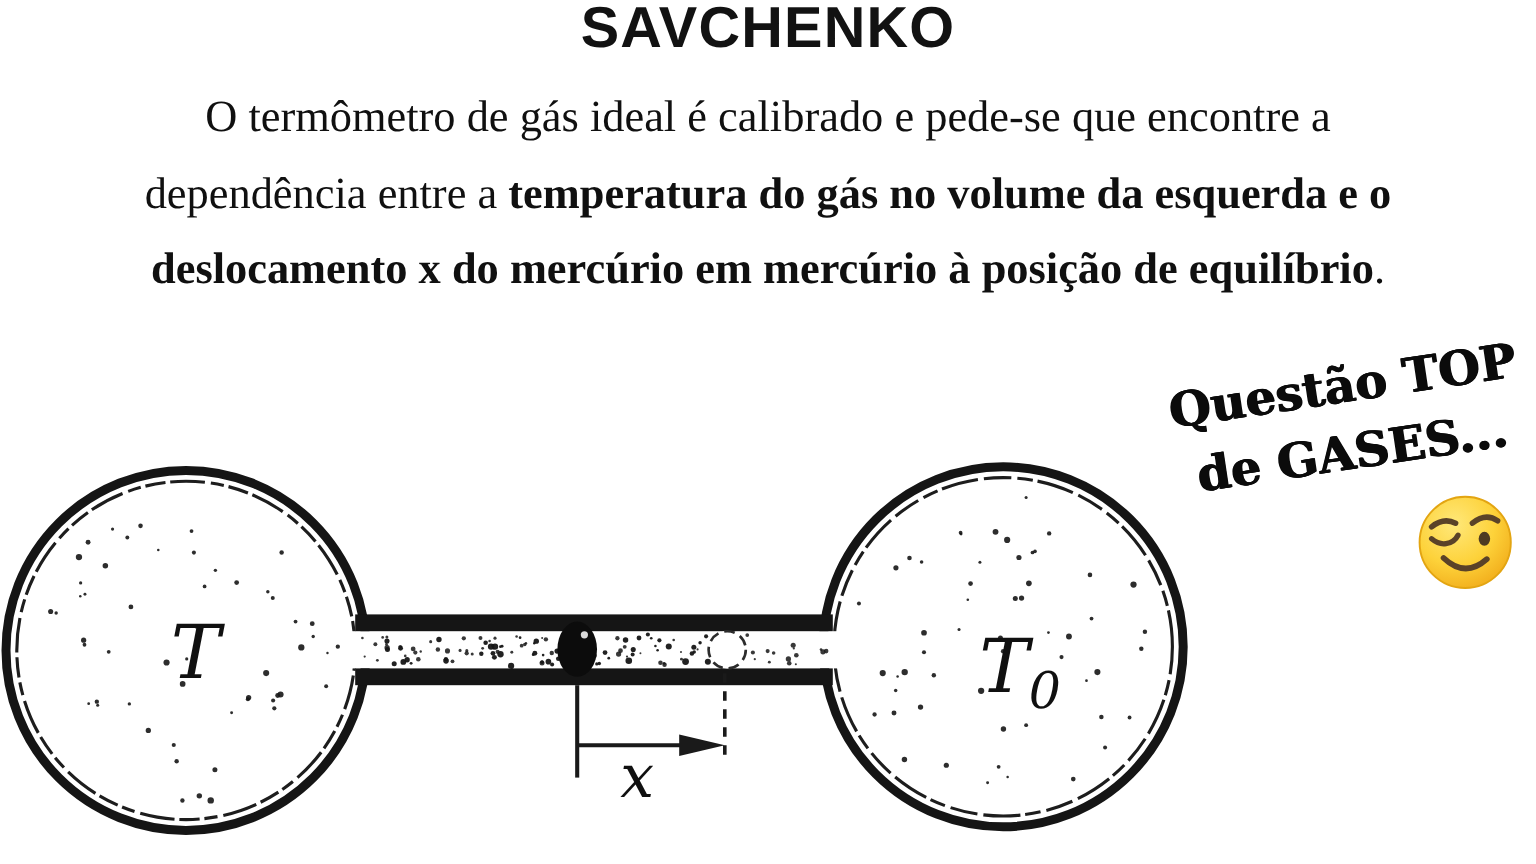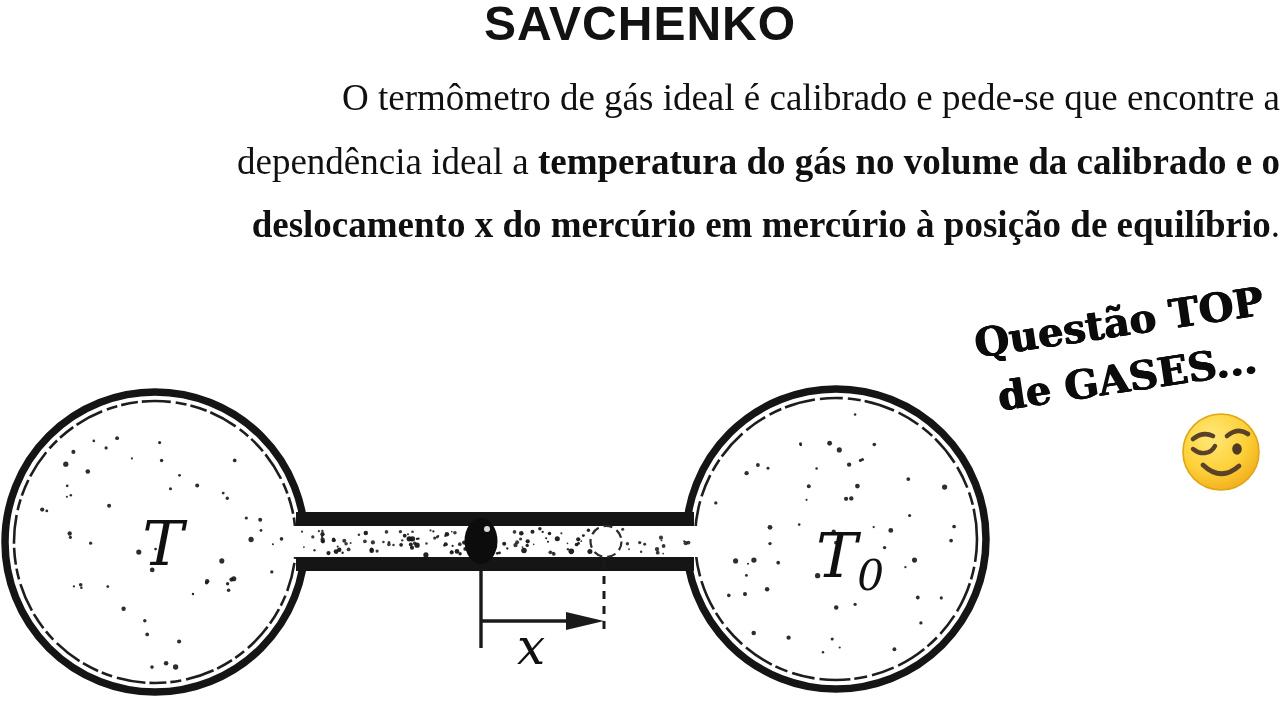--- a/index.html
+++ b/index.html
@@ -9,21 +9,21 @@
   .page-title {
     position: absolute; top: -4px; left: 0; width: 1280px;
     text-align: center;
     font-family: "Liberation Sans", sans-serif;
     font-weight: 800; font-size: 48px; letter-spacing: 1px;
     color: #121212;
   }
 
   .statement {
     position: absolute; top: 66px; left: 0; width: 1280px;
-    text-align: right;
+    text-align: center;
   }
   .statement .line {
     display: block; white-space: nowrap;
     font-size: 37px; line-height: 63.5px; color: #101010;
   }
   .statement b { font-weight: 700; }
 
   .note {
     position: absolute; left: 958px; top: 294px; width: 330px;
     transform: rotate(-8.5deg); transform-origin: 50% 50%;
@@ -37,21 +37,21 @@
   .diagram-svg { position: absolute; left: 0; top: 280px; width: 1280px; height: 440px; }
   .emoji-svg { position: absolute; left: 1178px; top: 410px; width: 86px; height: 84px; }
 </style>
 </head>
 <body>
 
 <h1 class="page-title">SAVCHENKO</h1>
 
 <p class="statement">
   <span class="line">O termômetro de gás ideal é calibrado e pede-se que encontre a</span>
-  <span class="line"><span>dependência ideal a </span><b>temperatura do gás no volume da calibrado e o</b></span>
+  <span class="line"><span>dependência entre a </span><b>temperatura do gás no volume da esquerda e o</b></span>
   <span class="line"><b>deslocamento x do mercúrio em mercúrio à posição de equilíbrio</b><span>.</span></span>
 </p>
 
 <svg class="diagram-svg" viewBox="0 0 1280 440" xmlns="http://www.w3.org/2000/svg">
 
   <g>
     <circle cx="155" cy="262" r="150" fill="#ffffff" stroke="#151515" stroke-width="7.5"></circle>
     <circle cx="155" cy="262" r="141" fill="none" stroke="#1d1d1d" stroke-width="2.6" stroke-dasharray="17 4 29 5 11 4"></circle>
     <g id="dots-left">
         <circle cx="152.0" cy="387.1" r="1.82" fill="#161616" opacity="0.9"></circle>

